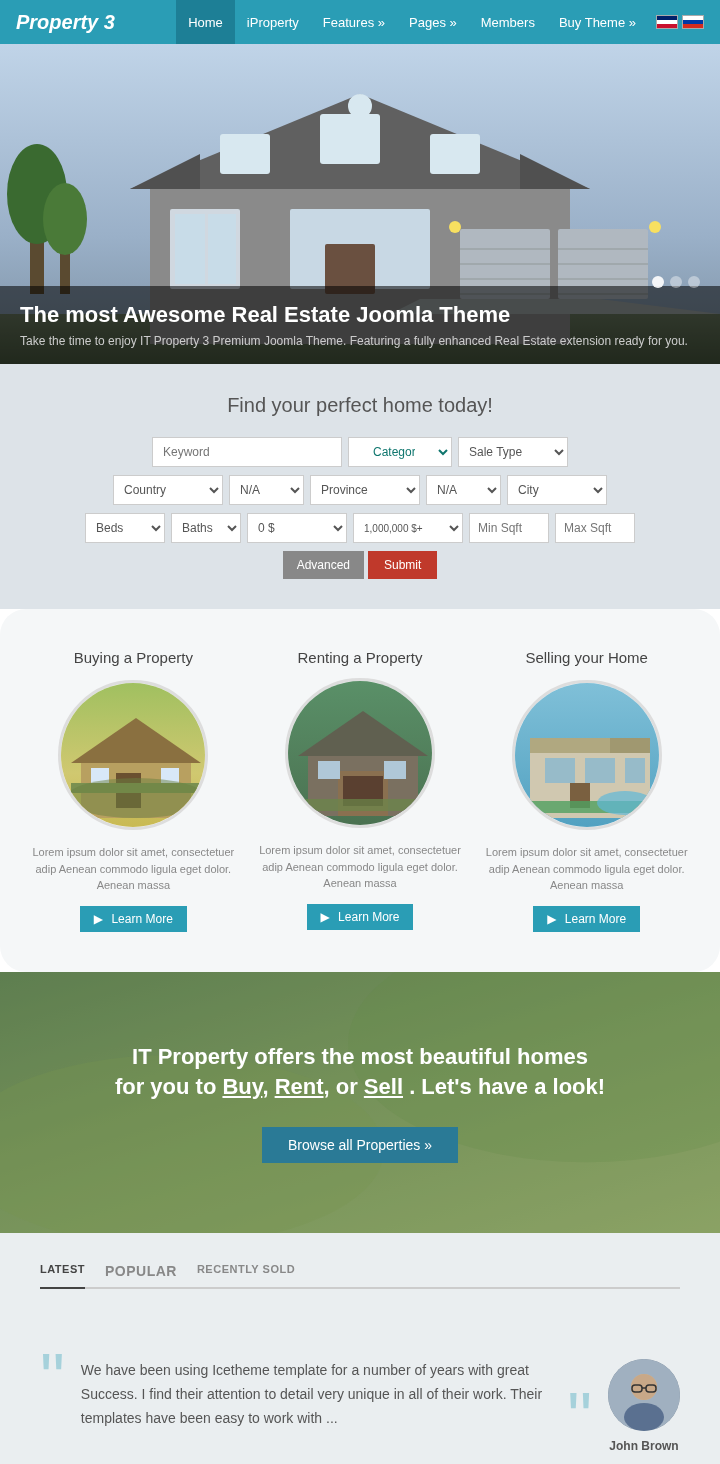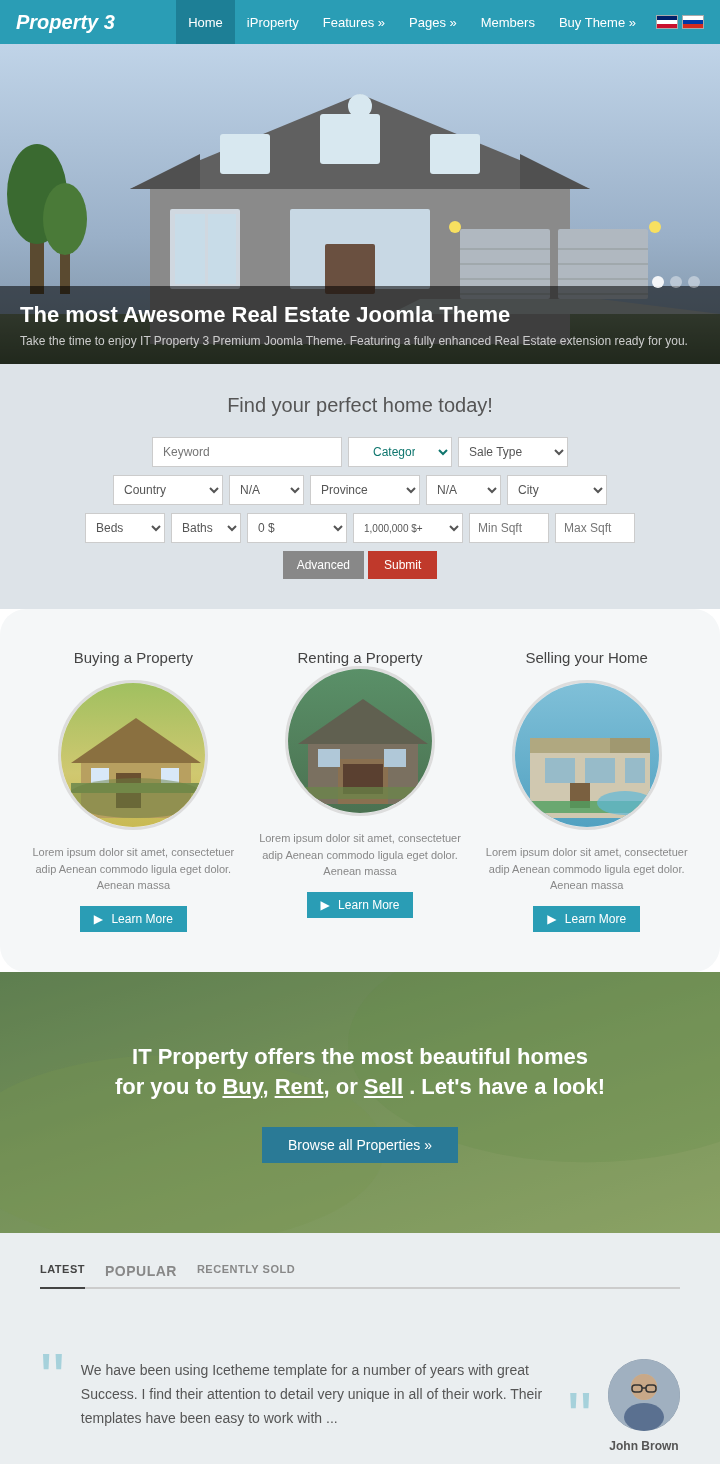--- a/index.html
+++ b/index.html
@@ -176,21 +176,21 @@
         </svg>
       </div>
       <div style="font-size:11px; color:#888; line-height:1.5; margin-bottom:12px;">Lorem ipsum dolor sit amet, consectetuer adip Aenean commodo ligula eget dolor. Aenean massa</div>
       <button style="background:#2a9db5; color:#fff; border:none; padding:6px 14px; font-size:12px; cursor:pointer;">
         <span style="margin-right:5px;">▶</span>
         <span>Learn More</span>
       </button>
     </div>
 
     <div style="flex:1; max-width:210px; text-align:center;">
-      <div style="font-size:15px; color:#444; margin-bottom:0;">Renting a Property</div>
+      <div style="font-size:15px; color:#444; margin-bottom:12px;">Renting a Property</div>
       <div style="width:150px; height:150px; border-radius:50%; overflow:hidden; margin:0 auto 14px; border:3px solid #ddd;">
         <svg width="150" height="150" viewBox="0 0 150 150">
           <defs>
             <linearGradient id="h2g" x1="0" y1="0" x2="0" y2="1">
               <stop offset="0%" stop-color="#5a9068"></stop>
               <stop offset="100%" stop-color="#4a7050"></stop>
             </linearGradient>
           </defs>
           <rect width="150" height="150" fill="url(#h2g)"></rect>
           <rect x="20" y="70" width="110" height="65" fill="#7a7060"></rect>

